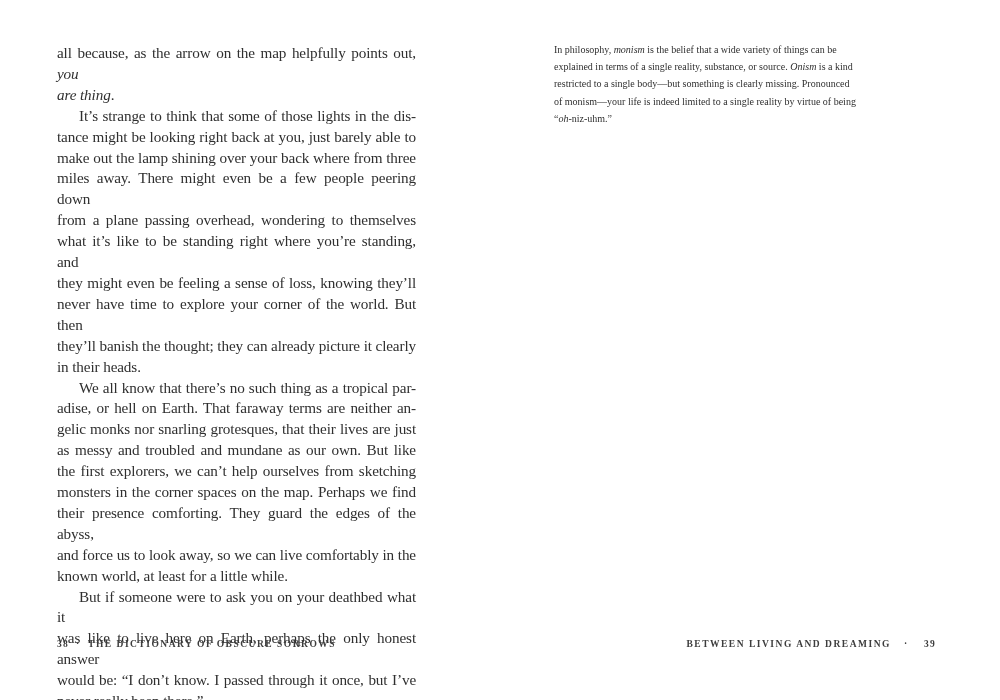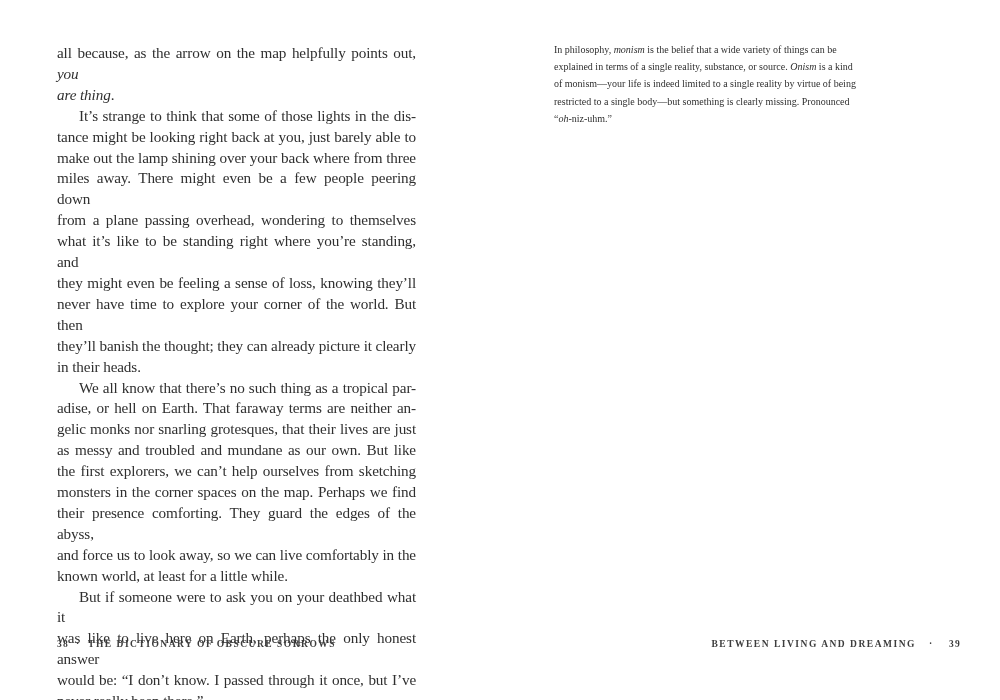--- a/index.html
+++ b/index.html
@@ -14,21 +14,20 @@
     background: #ffffff;
     font-family: "Liberation Serif", serif;
     color: #2f2f2f;
     overflow: hidden;
   }
   .page {
     position: absolute;
     top: 0;
     width: 500px;
     height: 544px;
-    padding-left: 33px;
   }
   .page.left  { left: 0; }
   .page.right { left: 500px; }
 
   
   .body-text {
     position: absolute;
     left: 57px;
     top: 43px;
     width: 359px;
@@ -61,21 +60,21 @@
     position: absolute;
     top: 639px;
     font-size: 9.5px;
     letter-spacing: 1.5px;
     color: #3d3d3d;
     white-space: nowrap;
     font-feature-settings: "onum";
     font-weight: bold;
   }
   .footer-left  { left: 57px; }
-  .footer-right { right: 72px; text-align: center; margin-left: 28px; }
+  .footer-right { right: 64px; text-align: center; margin-left: 28px; }
   .footer .sep        { display: inline-block; margin: 0 9px 0 7px; letter-spacing: 0; }
   .footer-right .sep  { margin: 0 17px 0 13px; }
   .footer .pagenum    { letter-spacing: 1.2px; }
 </style>
 </head>
 <body>
 
 <div class="spread">
 
   <div class="page left">
@@ -108,22 +107,22 @@
       </div>
     <div class="footer footer-left">
       <span class="pagenum">38</span><span class="sep">·</span><span>THE DICTIONARY OF OBSCURE SORROWS</span>
     </div>
   </div>
 
   <div class="page right">
     <div class="note" id="right-note">
         <div class="nline"><span>In philosophy, </span><span class="it">monism</span><span> is the belief that a wide variety of things can be</span></div>
         <div class="nline"><span>explained in terms of a single reality, substance, or source. </span><span class="it">Onism</span><span> is a kind</span></div>
+        <div class="nline"><span>restricted to a single body—but something is clearly missing. Pronounced</span></div>
         <div class="nline"><span>of monism—your life is indeed limited to a single reality by virtue of being</span></div>
-        <div class="nline"><span>restricted to a single body—but something is clearly missing. Pronounced</span></div>
         <div class="nline"><span>“</span><span class="it">oh</span><span>-niz-uhm.”</span></div>
       </div>
     <div class="footer footer-right">
       <span>BETWEEN LIVING AND DREAMING</span><span class="sep">·</span><span class="pagenum">39</span>
     </div>
   </div>
 
 </div>
 
 </body></html>

